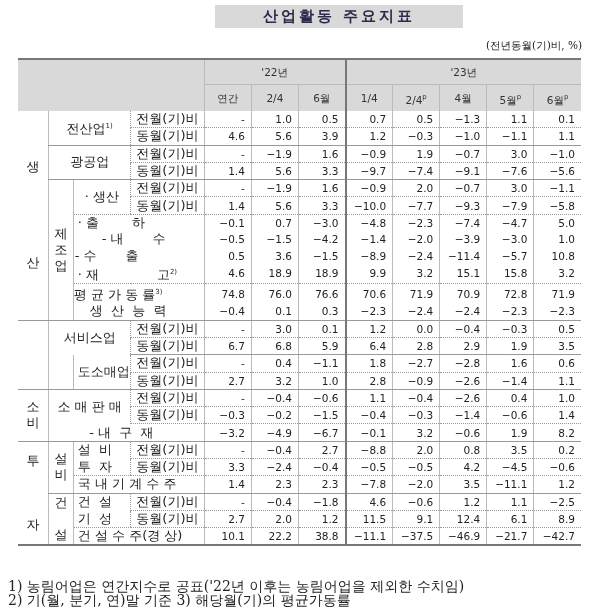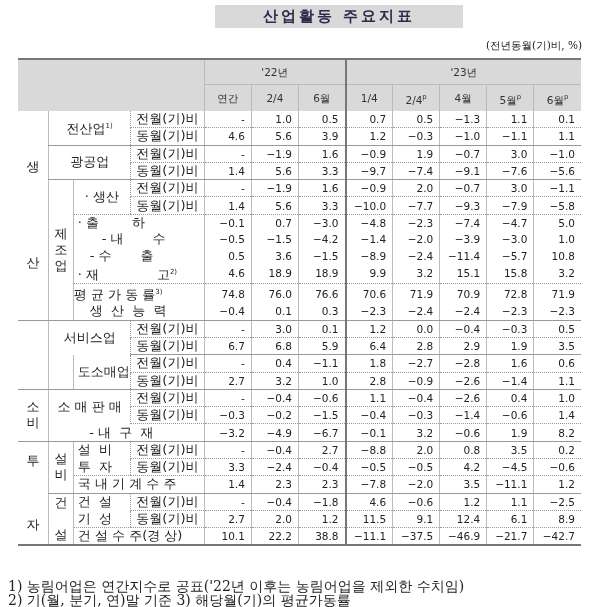--- a/index.html
+++ b/index.html
@@ -164,21 +164,21 @@
         <td class="num  vsep">−0.5</td>
         <td class="num  vsep">−1.5</td>
         <td class="num  vsep">−4.2</td>
         <td class="num  vthick">−1.4</td>
         <td class="num  vsep">−2.0</td>
         <td class="num  vsep">−3.9</td>
         <td class="num  vsep">−3.0</td>
         <td class="num  vsep">1.0</td>
       </tr>
       <tr>
-        <td colspan="2" class="big vsep" style="white-space:pre;padding-left:16px"><span>- 수       출</span></td>
+        <td colspan="2" class="big vsep" style="white-space:pre;padding-left:1px"><span>- 수       출</span></td>
         <td class="num  vsep">0.5</td>
         <td class="num  vsep">3.6</td>
         <td class="num  vsep">−1.5</td>
         <td class="num  vthick">−8.9</td>
         <td class="num  vsep">−2.4</td>
         <td class="num  vsep">−11.4</td>
         <td class="num  vsep">−5.7</td>
         <td class="num  vsep">10.8</td>
       </tr>
       <tr>

